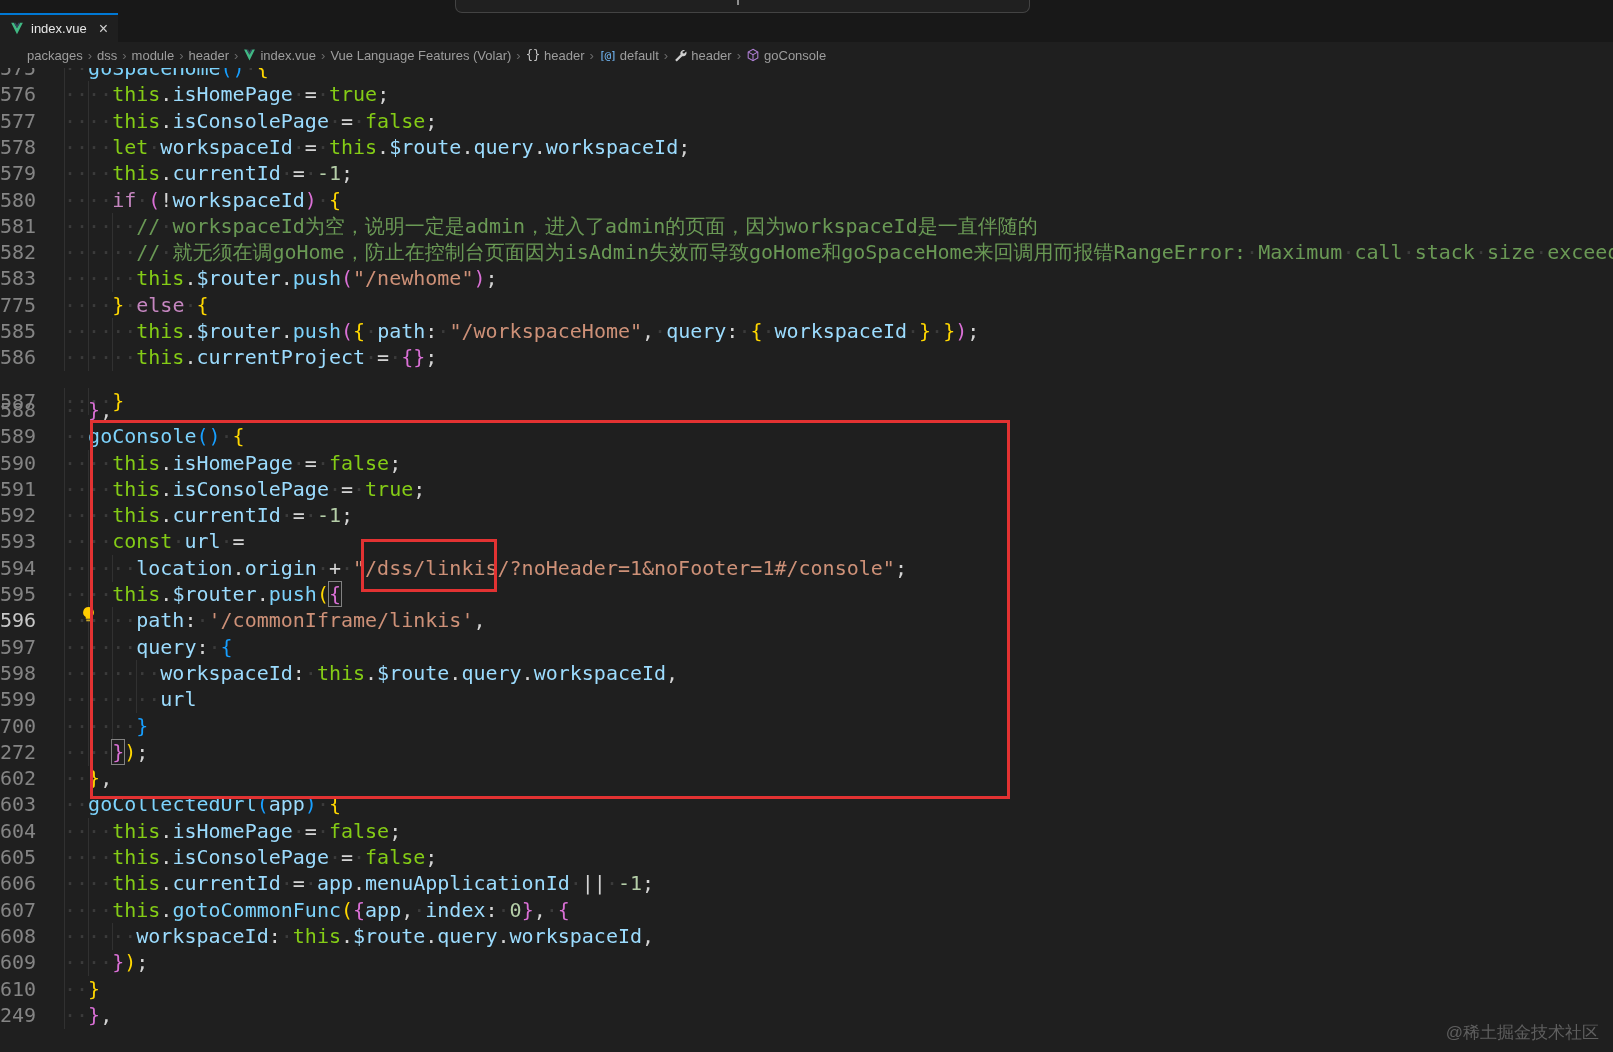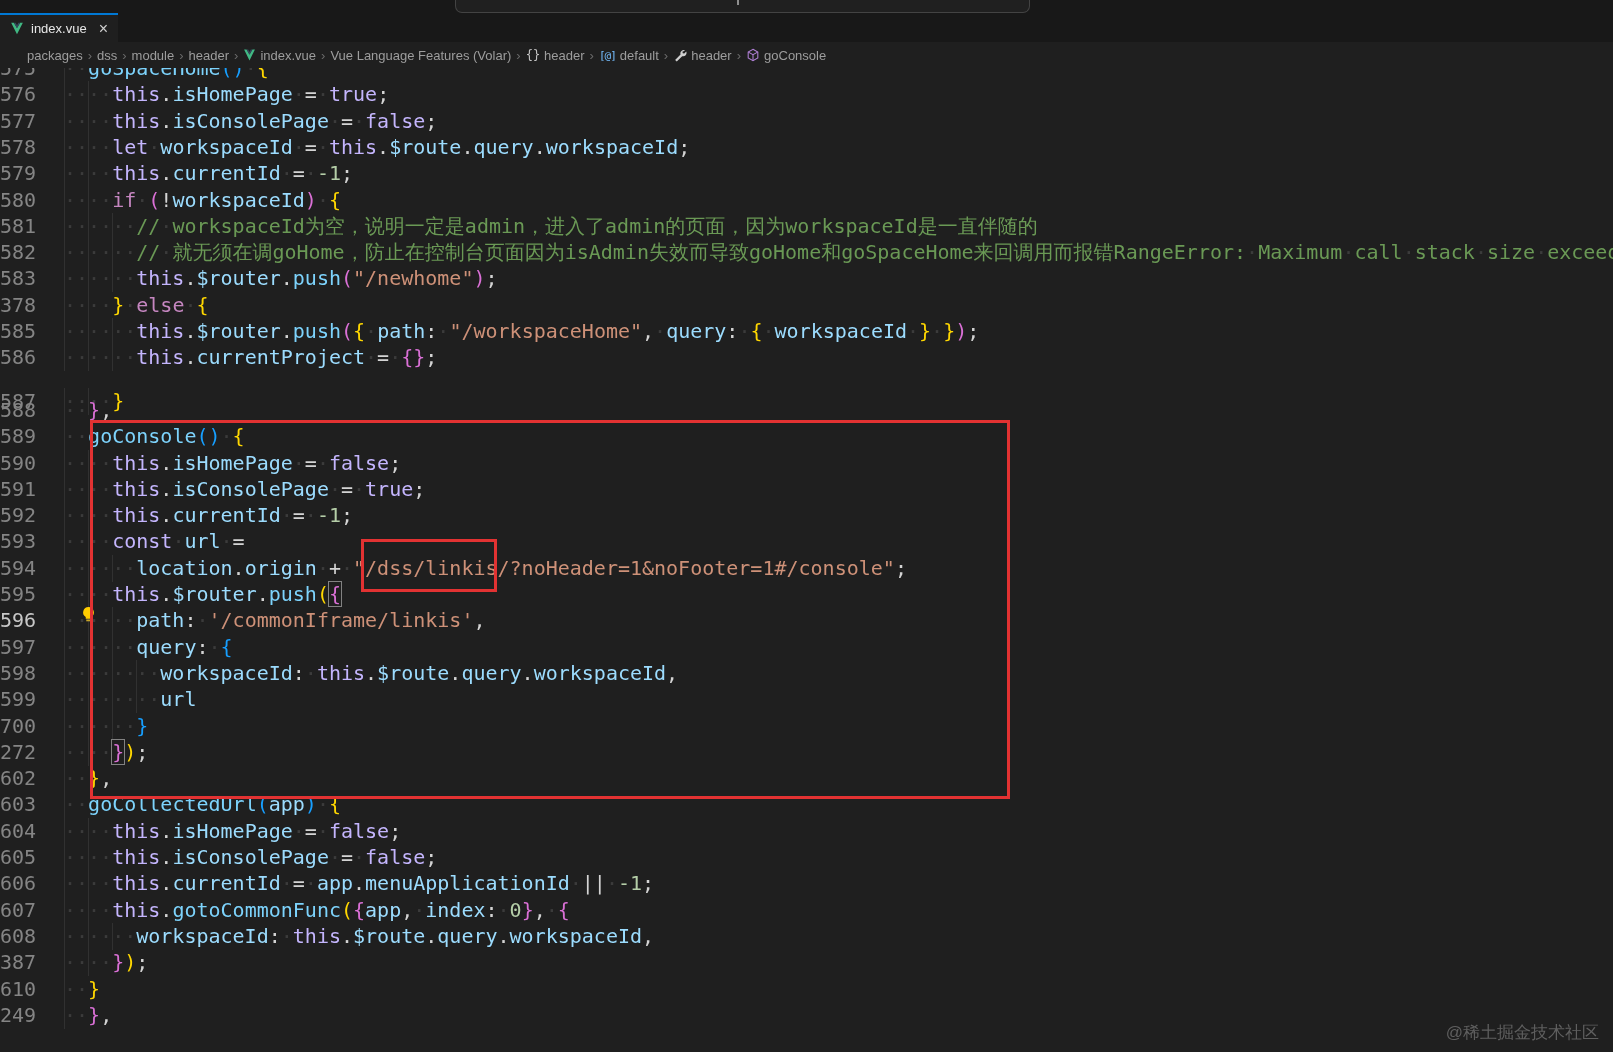--- a/index.html
+++ b/index.html
@@ -32,37 +32,37 @@
   
   .quickinput{position:absolute;left:455px;top:0;width:575px;height:13px;background:#202020;
               border:1px solid #434343;border-top:none;border-radius:0 0 7px 7px;z-index:30;box-sizing:border-box;}
   .quickinput .caret{position:absolute;left:281px;top:0;width:2px;height:5px;background:#8f8f8f;}
   
   .anno{position:absolute;border:3px solid #e23232;z-index:20;pointer-events:none;}
   .bulb{position:absolute;left:80px;top:606px;width:17px;height:17px;z-index:15;cursor:pointer;}
   
   .watermark{position:absolute;right:14px;bottom:8px;color:#5f5f5f;font-size:17px;z-index:25;}
 </style>
-<style>.tk-kw{color:#c4b5fd}.tk-ctl{color:#c586c0}.tk-prp{color:#9cdcfe}.tk-fn{color:#7dd3fc}.tk-str{color:#ce9178}.tk-num{color:#b5cea8}.tk-cmt{color:#6a9955}.tk-pun{color:#d4d4d4}.tk-b1{color:#ffd700}.tk-b2{color:#da70d6}.tk-b2m{color:#da70d6}.tk-b3{color:#179fff}.tk-ws{color:#3b3b3b}</style></head>
+<style>.tk-kw{color:#84cc16}.tk-ctl{color:#c586c0}.tk-prp{color:#9cdcfe}.tk-fn{color:#7dd3fc}.tk-str{color:#ce9178}.tk-num{color:#b5cea8}.tk-cmt{color:#6a9955}.tk-pun{color:#d4d4d4}.tk-b1{color:#ffd700}.tk-b2{color:#da70d6}.tk-b2m{color:#da70d6}.tk-b3{color:#179fff}.tk-ws{color:#3b3b3b}</style></head>
 <body>
 
 <div class="screen">
 
   <div class="editor">
     <div>
         <div class="code-row" style="top: 55px;"><span class="gut">575</span><i class="guide" style="left: calc(0ch + 64px);"></i><span class="code"><span class="tk-ws">··</span><span class="tk-fn">goSpaceHome</span><span class="tk-b3">()</span><span class="tk-ws">·</span><span class="tk-b1">{</span></span></div>
         <div class="code-row" style="top: 81.3px;"><span class="gut">576</span><i class="guide" style="left: calc(0ch + 64px);"></i><i class="guide" style="left: calc(2ch + 64px);"></i><span class="code"><span class="tk-ws">····</span><span class="tk-kw">this</span><span class="tk-pun">.</span><span class="tk-prp">isHomePage</span><span class="tk-ws">·</span><span class="tk-pun">=</span><span class="tk-ws">·</span><span class="tk-kw">true</span><span class="tk-pun">;</span></span></div>
         <div class="code-row" style="top: 107.6px;"><span class="gut">577</span><i class="guide" style="left: calc(0ch + 64px);"></i><i class="guide" style="left: calc(2ch + 64px);"></i><span class="code"><span class="tk-ws">····</span><span class="tk-kw">this</span><span class="tk-pun">.</span><span class="tk-prp">isConsolePage</span><span class="tk-ws">·</span><span class="tk-pun">=</span><span class="tk-ws">·</span><span class="tk-kw">false</span><span class="tk-pun">;</span></span></div>
         <div class="code-row" style="top: 133.9px;"><span class="gut">578</span><i class="guide" style="left: calc(0ch + 64px);"></i><i class="guide" style="left: calc(2ch + 64px);"></i><span class="code"><span class="tk-ws">····</span><span class="tk-kw">let</span><span class="tk-ws">·</span><span class="tk-prp">workspaceId</span><span class="tk-ws">·</span><span class="tk-pun">=</span><span class="tk-ws">·</span><span class="tk-kw">this</span><span class="tk-pun">.</span><span class="tk-prp">$route</span><span class="tk-pun">.</span><span class="tk-prp">query</span><span class="tk-pun">.</span><span class="tk-prp">workspaceId</span><span class="tk-pun">;</span></span></div>
         <div class="code-row" style="top: 160.2px;"><span class="gut">579</span><i class="guide" style="left: calc(0ch + 64px);"></i><i class="guide" style="left: calc(2ch + 64px);"></i><span class="code"><span class="tk-ws">····</span><span class="tk-kw">this</span><span class="tk-pun">.</span><span class="tk-prp">currentId</span><span class="tk-ws">·</span><span class="tk-pun">=</span><span class="tk-ws">·</span><span class="tk-num">-1</span><span class="tk-pun">;</span></span></div>
         <div class="code-row" style="top: 186.5px;"><span class="gut">580</span><i class="guide" style="left: calc(0ch + 64px);"></i><i class="guide" style="left: calc(2ch + 64px);"></i><span class="code"><span class="tk-ws">····</span><span class="tk-ctl">if</span><span class="tk-ws">·</span><span class="tk-b2">(</span><span class="tk-pun">!</span><span class="tk-prp">workspaceId</span><span class="tk-b2">)</span><span class="tk-ws">·</span><span class="tk-b1">{</span></span></div>
         <div class="code-row" style="top: 212.8px;"><span class="gut">581</span><i class="guide" style="left: calc(0ch + 64px);"></i><i class="guide" style="left: calc(2ch + 64px);"></i><i class="guide" style="left: calc(4ch + 64px);"></i><span class="code"><span class="tk-ws">······</span><span class="tk-cmt">//</span><span class="tk-ws">·</span><span class="tk-cmt">workspaceId为空，说明一定是admin，进入了admin的页面，因为workspaceId是一直伴随的</span></span></div>
         <div class="code-row" style="top: 239.1px;"><span class="gut">582</span><i class="guide" style="left: calc(0ch + 64px);"></i><i class="guide" style="left: calc(2ch + 64px);"></i><i class="guide" style="left: calc(4ch + 64px);"></i><span class="code"><span class="tk-ws">······</span><span class="tk-cmt">//</span><span class="tk-ws">·</span><span class="tk-cmt">就无须在调goHome，防止在控制台页面因为isAdmin失效而导致goHome和goSpaceHome来回调用而报错RangeError:</span><span class="tk-ws">·</span><span class="tk-cmt">Maximum</span><span class="tk-ws">·</span><span class="tk-cmt">call</span><span class="tk-ws">·</span><span class="tk-cmt">stack</span><span class="tk-ws">·</span><span class="tk-cmt">size</span><span class="tk-ws">·</span><span class="tk-cmt">exceeded</span></span></div>
         <div class="code-row" style="top: 265.4px;"><span class="gut">583</span><i class="guide" style="left: calc(0ch + 64px);"></i><i class="guide" style="left: calc(2ch + 64px);"></i><i class="guide" style="left: calc(4ch + 64px);"></i><span class="code"><span class="tk-ws">······</span><span class="tk-kw">this</span><span class="tk-pun">.</span><span class="tk-prp">$router</span><span class="tk-pun">.</span><span class="tk-fn">push</span><span class="tk-b2">(</span><span class="tk-str">"/newhome"</span><span class="tk-b2">)</span><span class="tk-pun">;</span></span></div>
-        <div class="code-row" style="top: 291.7px;"><span class="gut">378</span><i class="guide" style="left: calc(0ch + 64px);"></i><i class="guide" style="left: calc(2ch + 64px);"></i><span class="code"><span class="tk-ws">····</span><span class="tk-b1">}</span><span class="tk-ws">·</span><span class="tk-ctl">else</span><span class="tk-ws">·</span><span class="tk-b1">{</span></span></div>
+        <div class="code-row" style="top: 291.7px;"><span class="gut">775</span><i class="guide" style="left: calc(0ch + 64px);"></i><i class="guide" style="left: calc(2ch + 64px);"></i><span class="code"><span class="tk-ws">····</span><span class="tk-b1">}</span><span class="tk-ws">·</span><span class="tk-ctl">else</span><span class="tk-ws">·</span><span class="tk-b1">{</span></span></div>
         <div class="code-row" style="top: 318px;"><span class="gut">585</span><i class="guide" style="left: calc(0ch + 64px);"></i><i class="guide" style="left: calc(2ch + 64px);"></i><i class="guide" style="left: calc(4ch + 64px);"></i><span class="code"><span class="tk-ws">······</span><span class="tk-kw">this</span><span class="tk-pun">.</span><span class="tk-prp">$router</span><span class="tk-pun">.</span><span class="tk-fn">push</span><span class="tk-b2">(</span><span class="tk-b1">{</span><span class="tk-ws">·</span><span class="tk-prp">path</span><span class="tk-pun">:</span><span class="tk-ws">·</span><span class="tk-str">"/workspaceHome"</span><span class="tk-pun">,</span><span class="tk-ws">·</span><span class="tk-prp">query</span><span class="tk-pun">:</span><span class="tk-ws">·</span><span class="tk-b1">{</span><span class="tk-ws">·</span><span class="tk-prp">workspaceId</span><span class="tk-ws">·</span><span class="tk-b1">}</span><span class="tk-ws">·</span><span class="tk-b1">}</span><span class="tk-b2">)</span><span class="tk-pun">;</span></span></div>
         <div class="code-row" style="top: 344.3px;"><span class="gut">586</span><i class="guide" style="left: calc(0ch + 64px);"></i><i class="guide" style="left: calc(2ch + 64px);"></i><i class="guide" style="left: calc(4ch + 64px);"></i><span class="code"><span class="tk-ws">······</span><span class="tk-kw">this</span><span class="tk-pun">.</span><span class="tk-prp">currentProject</span><span class="tk-ws">·</span><span class="tk-pun">=</span><span class="tk-ws">·</span><span class="tk-b2">{}</span><span class="tk-pun">;</span></span></div>
         <div class="code-row" style="top: 370.6px; margin-top: 17px;"><span class="gut">587</span><i class="guide" style="left: calc(0ch + 64px);"></i><i class="guide" style="left: calc(2ch + 64px);"></i><span class="code"><span class="tk-ws">····</span><span class="tk-b1">}</span></span></div>
         <div class="code-row" style="top: 396.9px;"><span class="gut">588</span><i class="guide" style="left: calc(0ch + 64px);"></i><span class="code"><span class="tk-ws">··</span><span class="tk-b2">}</span><span class="tk-pun">,</span></span></div>
         <div class="code-row" style="top: 423.2px;"><span class="gut">589</span><i class="guide" style="left: calc(0ch + 64px);"></i><span class="code"><span class="tk-ws">··</span><span class="tk-fn">goConsole</span><span class="tk-b3">()</span><span class="tk-ws">·</span><span class="tk-b1">{</span></span></div>
         <div class="code-row" style="top: 449.5px;"><span class="gut">590</span><i class="guide" style="left: calc(0ch + 64px);"></i><i class="guide" style="left: calc(2ch + 64px);"></i><span class="code"><span class="tk-ws">····</span><span class="tk-kw">this</span><span class="tk-pun">.</span><span class="tk-prp">isHomePage</span><span class="tk-ws">·</span><span class="tk-pun">=</span><span class="tk-ws">·</span><span class="tk-kw">false</span><span class="tk-pun">;</span></span></div>
         <div class="code-row" style="top: 475.8px;"><span class="gut">591</span><i class="guide" style="left: calc(0ch + 64px);"></i><i class="guide" style="left: calc(2ch + 64px);"></i><span class="code"><span class="tk-ws">····</span><span class="tk-kw">this</span><span class="tk-pun">.</span><span class="tk-prp">isConsolePage</span><span class="tk-ws">·</span><span class="tk-pun">=</span><span class="tk-ws">·</span><span class="tk-kw">true</span><span class="tk-pun">;</span></span></div>
         <div class="code-row" style="top: 502.1px;"><span class="gut">592</span><i class="guide" style="left: calc(0ch + 64px);"></i><i class="guide" style="left: calc(2ch + 64px);"></i><span class="code"><span class="tk-ws">····</span><span class="tk-kw">this</span><span class="tk-pun">.</span><span class="tk-prp">currentId</span><span class="tk-ws">·</span><span class="tk-pun">=</span><span class="tk-ws">·</span><span class="tk-num">-1</span><span class="tk-pun">;</span></span></div>
         <div class="code-row" style="top: 528.4px;"><span class="gut">593</span><i class="guide" style="left: calc(0ch + 64px);"></i><i class="guide" style="left: calc(2ch + 64px);"></i><span class="code"><span class="tk-ws">····</span><span class="tk-kw">const</span><span class="tk-ws">·</span><span class="tk-prp">url</span><span class="tk-ws">·</span><span class="tk-pun">=</span></span></div>
         <div class="code-row" style="top: 554.7px;"><span class="gut">594</span><i class="guide" style="left: calc(0ch + 64px);"></i><i class="guide" style="left: calc(2ch + 64px);"></i><i class="guide" style="left: calc(4ch + 64px);"></i><span class="code"><span class="tk-ws">······</span><span class="tk-prp">location</span><span class="tk-pun">.</span><span class="tk-prp">origin</span><span class="tk-ws">·</span><span class="tk-pun">+</span><span class="tk-ws">·</span><span class="tk-str">"/dss/linkis/?noHeader=1&amp;noFooter=1#/console"</span><span class="tk-pun">;</span></span></div>
@@ -73,21 +73,21 @@
         <div class="code-row" style="top: 686.2px;"><span class="gut">599</span><i class="guide" style="left: calc(0ch + 64px);"></i><i class="guide" style="left: calc(2ch + 64px);"></i><i class="guide" style="left: calc(4ch + 64px);"></i><i class="guide" style="left: calc(6ch + 64px);"></i><span class="code"><span class="tk-ws">········</span><span class="tk-prp">url</span></span></div>
         <div class="code-row" style="top: 712.5px;"><span class="gut">700</span><i class="guide" style="left: calc(0ch + 64px);"></i><i class="guide" style="left: calc(2ch + 64px);"></i><i class="guide" style="left: calc(4ch + 64px);"></i><span class="code"><span class="tk-ws">······</span><span class="tk-b3">}</span></span></div>
         <div class="code-row" style="top: 738.8px;"><span class="gut">272</span><i class="guide" style="left: calc(0ch + 64px);"></i><i class="guide" style="left: calc(2ch + 64px);"></i><span class="code"><span class="tk-ws">····</span><span class="tk-b2m">}</span><span class="tk-b1">)</span><span class="tk-pun">;</span></span></div>
         <div class="code-row" style="top: 765.1px;"><span class="gut">602</span><i class="guide" style="left: calc(0ch + 64px);"></i><span class="code"><span class="tk-ws">··</span><span class="tk-b1">}</span><span class="tk-pun">,</span></span></div>
         <div class="code-row" style="top: 791.4px;"><span class="gut">603</span><i class="guide" style="left: calc(0ch + 64px);"></i><span class="code"><span class="tk-ws">··</span><span class="tk-fn">goCollectedUrl</span><span class="tk-b3">(</span><span class="tk-prp">app</span><span class="tk-b3">)</span><span class="tk-ws">·</span><span class="tk-b1">{</span></span></div>
         <div class="code-row" style="top: 817.7px;"><span class="gut">604</span><i class="guide" style="left: calc(0ch + 64px);"></i><i class="guide" style="left: calc(2ch + 64px);"></i><span class="code"><span class="tk-ws">····</span><span class="tk-kw">this</span><span class="tk-pun">.</span><span class="tk-prp">isHomePage</span><span class="tk-ws">·</span><span class="tk-pun">=</span><span class="tk-ws">·</span><span class="tk-kw">false</span><span class="tk-pun">;</span></span></div>
         <div class="code-row" style="top: 844px;"><span class="gut">605</span><i class="guide" style="left: calc(0ch + 64px);"></i><i class="guide" style="left: calc(2ch + 64px);"></i><span class="code"><span class="tk-ws">····</span><span class="tk-kw">this</span><span class="tk-pun">.</span><span class="tk-prp">isConsolePage</span><span class="tk-ws">·</span><span class="tk-pun">=</span><span class="tk-ws">·</span><span class="tk-kw">false</span><span class="tk-pun">;</span></span></div>
         <div class="code-row" style="top: 870.3px;"><span class="gut">606</span><i class="guide" style="left: calc(0ch + 64px);"></i><i class="guide" style="left: calc(2ch + 64px);"></i><span class="code"><span class="tk-ws">····</span><span class="tk-kw">this</span><span class="tk-pun">.</span><span class="tk-prp">currentId</span><span class="tk-ws">·</span><span class="tk-pun">=</span><span class="tk-ws">·</span><span class="tk-prp">app</span><span class="tk-pun">.</span><span class="tk-prp">menuApplicationId</span><span class="tk-ws">·</span><span class="tk-pun">||</span><span class="tk-ws">·</span><span class="tk-num">-1</span><span class="tk-pun">;</span></span></div>
         <div class="code-row" style="top: 896.6px;"><span class="gut">607</span><i class="guide" style="left: calc(0ch + 64px);"></i><i class="guide" style="left: calc(2ch + 64px);"></i><span class="code"><span class="tk-ws">····</span><span class="tk-kw">this</span><span class="tk-pun">.</span><span class="tk-fn">gotoCommonFunc</span><span class="tk-b1">(</span><span class="tk-b2">{</span><span class="tk-prp">app</span><span class="tk-pun">,</span><span class="tk-ws">·</span><span class="tk-prp">index</span><span class="tk-pun">:</span><span class="tk-ws">·</span><span class="tk-num">0</span><span class="tk-b2">}</span><span class="tk-pun">,</span><span class="tk-ws">·</span><span class="tk-b2">{</span></span></div>
         <div class="code-row" style="top: 922.9px;"><span class="gut">608</span><i class="guide" style="left: calc(0ch + 64px);"></i><i class="guide" style="left: calc(2ch + 64px);"></i><i class="guide" style="left: calc(4ch + 64px);"></i><span class="code"><span class="tk-ws">······</span><span class="tk-prp">workspaceId</span><span class="tk-pun">:</span><span class="tk-ws">·</span><span class="tk-kw">this</span><span class="tk-pun">.</span><span class="tk-prp">$route</span><span class="tk-pun">.</span><span class="tk-prp">query</span><span class="tk-pun">.</span><span class="tk-prp">workspaceId</span><span class="tk-pun">,</span></span></div>
-        <div class="code-row" style="top: 949.2px;"><span class="gut">387</span><i class="guide" style="left: calc(0ch + 64px);"></i><i class="guide" style="left: calc(2ch + 64px);"></i><span class="code"><span class="tk-ws">····</span><span class="tk-b2">}</span><span class="tk-b1">)</span><span class="tk-pun">;</span></span></div>
+        <div class="code-row" style="top: 949.2px;"><span class="gut">609</span><i class="guide" style="left: calc(0ch + 64px);"></i><i class="guide" style="left: calc(2ch + 64px);"></i><span class="code"><span class="tk-ws">····</span><span class="tk-b2">}</span><span class="tk-b1">)</span><span class="tk-pun">;</span></span></div>
         <div class="code-row" style="top: 975.5px;"><span class="gut">610</span><i class="guide" style="left: calc(0ch + 64px);"></i><span class="code"><span class="tk-ws">··</span><span class="tk-b1">}</span></span></div>
         <div class="code-row" style="top: 1001.8px;"><span class="gut">249</span><i class="guide" style="left: calc(0ch + 64px);"></i><span class="code"><span class="tk-ws">··</span><span class="tk-b2">}</span><span class="tk-pun">,</span></span></div>
       </div>
   </div>
 
   <div class="anno" style="left: 90px; top: 420px; width: 914px; height: 373px; border-color: rgb(226, 50, 50);"></div>
   <div class="anno" style="left: 361px; top: 539px; width: 130px; height: 47px; border-color: rgb(226, 50, 50);"></div>
 
   <svg class="bulb" viewBox="0 0 16 16">
     <path fill="#ffcc00" d="M8 1a5 5 0 0 0-2.6 9.3V12h5.2v-1.7A5 5 0 0 0 8 1z"></path>

